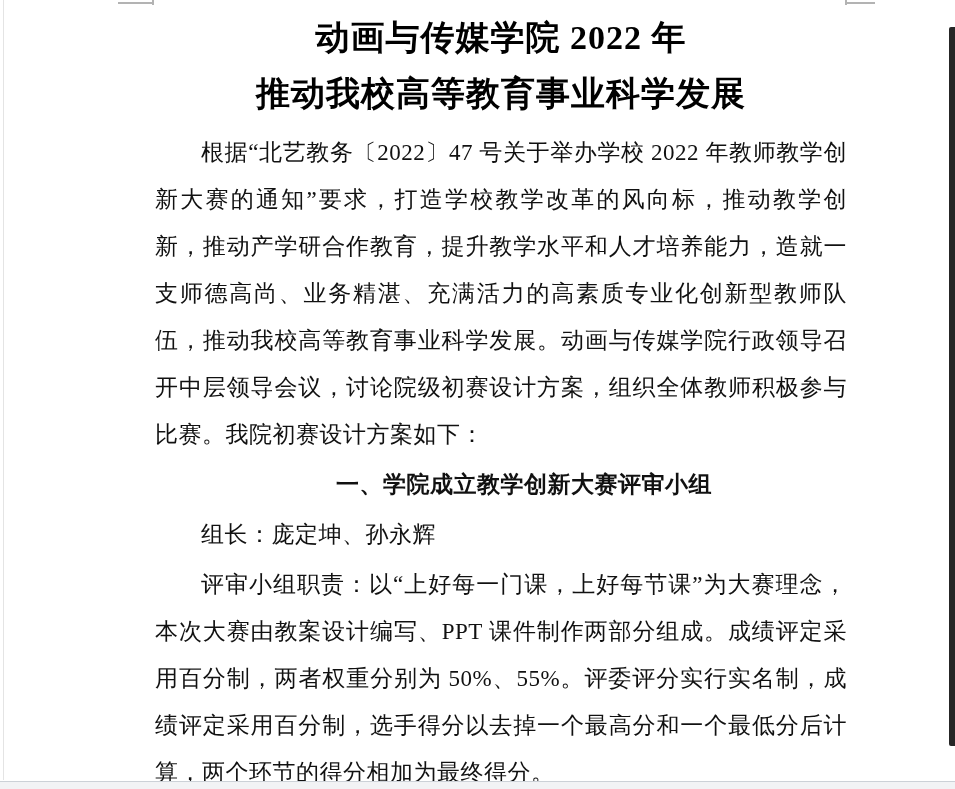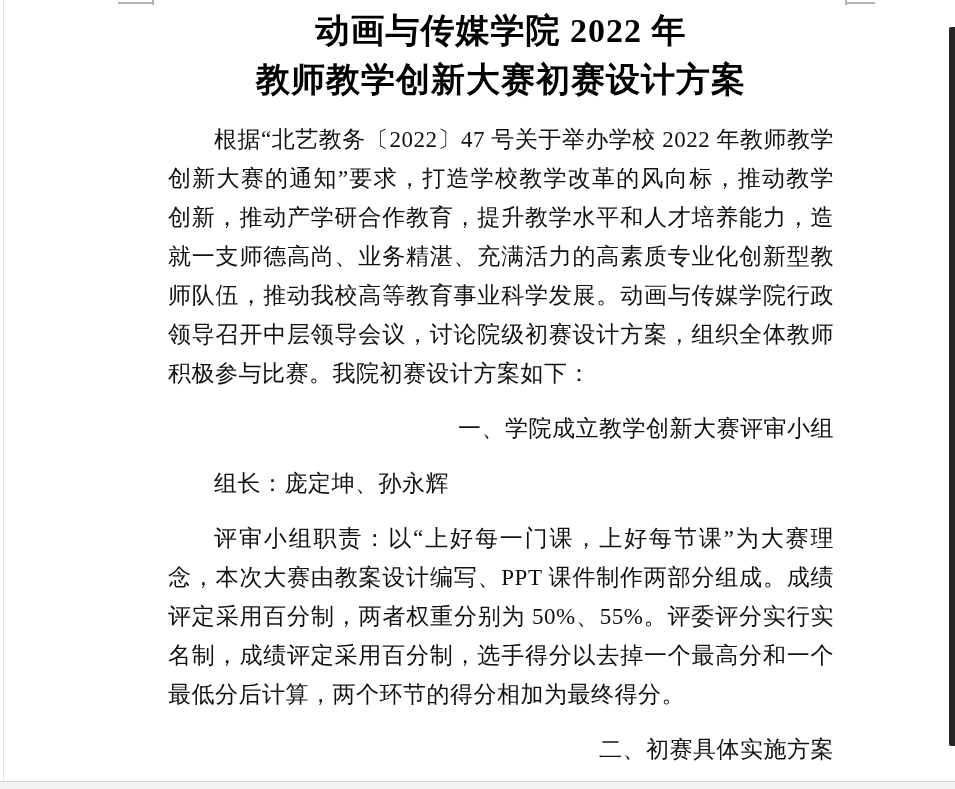--- a/index.html
+++ b/index.html
@@ -79,32 +79,32 @@
   }
   .doc-title {
     margin: 0 0 11px 0;
     font-size: 34px;
     font-weight: bold;
     line-height: 49px;
     text-align: center;
     color: #000000;
     letter-spacing: 1px;
   }
-  .doc-title .title-line { display: block; }
+  .doc-title .title-line { display: block; margin-top: 7px; }
   .para {
-    margin: 16px;
+    margin: 3px;
     font-size: 23px;
-    line-height: 39px;
+    line-height: 47px;
     text-align: justify;
     text-indent: 2em;
     letter-spacing: 0.5px;
   }
   .para.heading {
-    font-weight: normal;
-    text-align: right;
+    font-weight: bold;
+    text-align: center;
   }
 </style>
 </head>
 <body>
 
 <div class="viewport">
 
   <div class="page-edge-left"></div>
 
   <div class="corner-mark left">
@@ -112,21 +112,21 @@
     <div class="v-tick"></div>
   </div>
   <div class="corner-mark right">
     <div class="h-line"></div>
     <div class="v-tick"></div>
   </div>
 
   <div class="content">
     <h1 class="doc-title">
       <span class="title-line">动画与传媒学院 2022 年</span>
-      <span class="title-line">教师教学创新大赛初赛设计方案</span>
+      <span class="title-line">推动我校高等教育事业科学发展</span>
     </h1>
 
     <p class="para">根据“北艺教务〔2022〕47 号关于举办学校 2022 年教师教学创新大赛的通知”要求，打造学校教学改革的风向标，推动教学创新，推动产学研合作教育，提升教学水平和人才培养能力，造就一支师德高尚、业务精湛、充满活力的高素质专业化创新型教师队伍，推动我校高等教育事业科学发展。动画与传媒学院行政领导召开中层领导会议，讨论院级初赛设计方案，组织全体教师积极参与比赛。我院初赛设计方案如下：</p>
     <p class="para heading">一、学院成立教学创新大赛评审小组</p>
     <p class="para">组长：庞定坤、孙永辉</p>
     <p class="para">评审小组职责：以“上好每一门课，上好每节课”为大赛理念，本次大赛由教案设计编写、PPT 课件制作两部分组成。成绩评定采用百分制，两者权重分别为 50%、55%。评委评分实行实名制，成绩评定采用百分制，选手得分以去掉一个最高分和一个最低分后计算，两个环节的得分相加为最终得分。</p>
     <p class="para heading">二、初赛具体实施方案</p>
   </div>
 
   <div class="scrollbar-thumb"></div>

